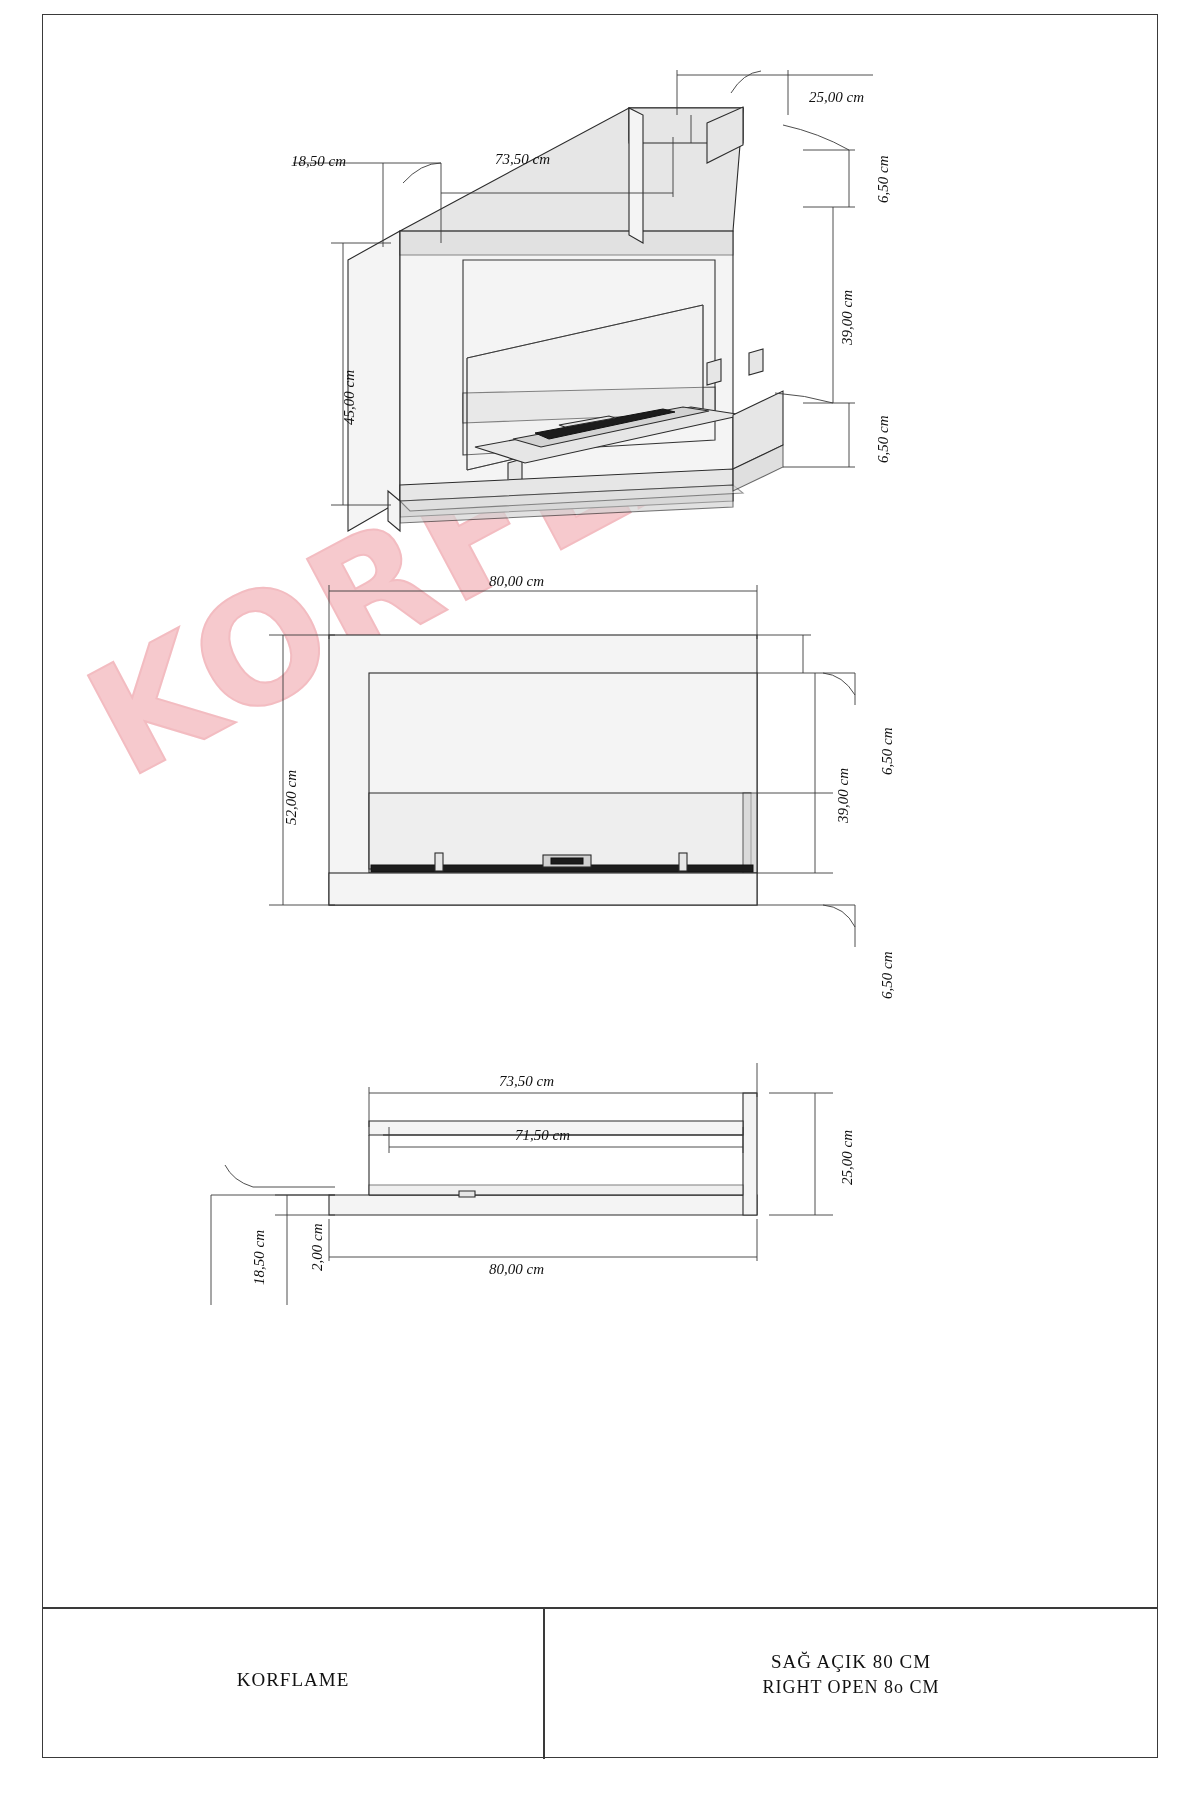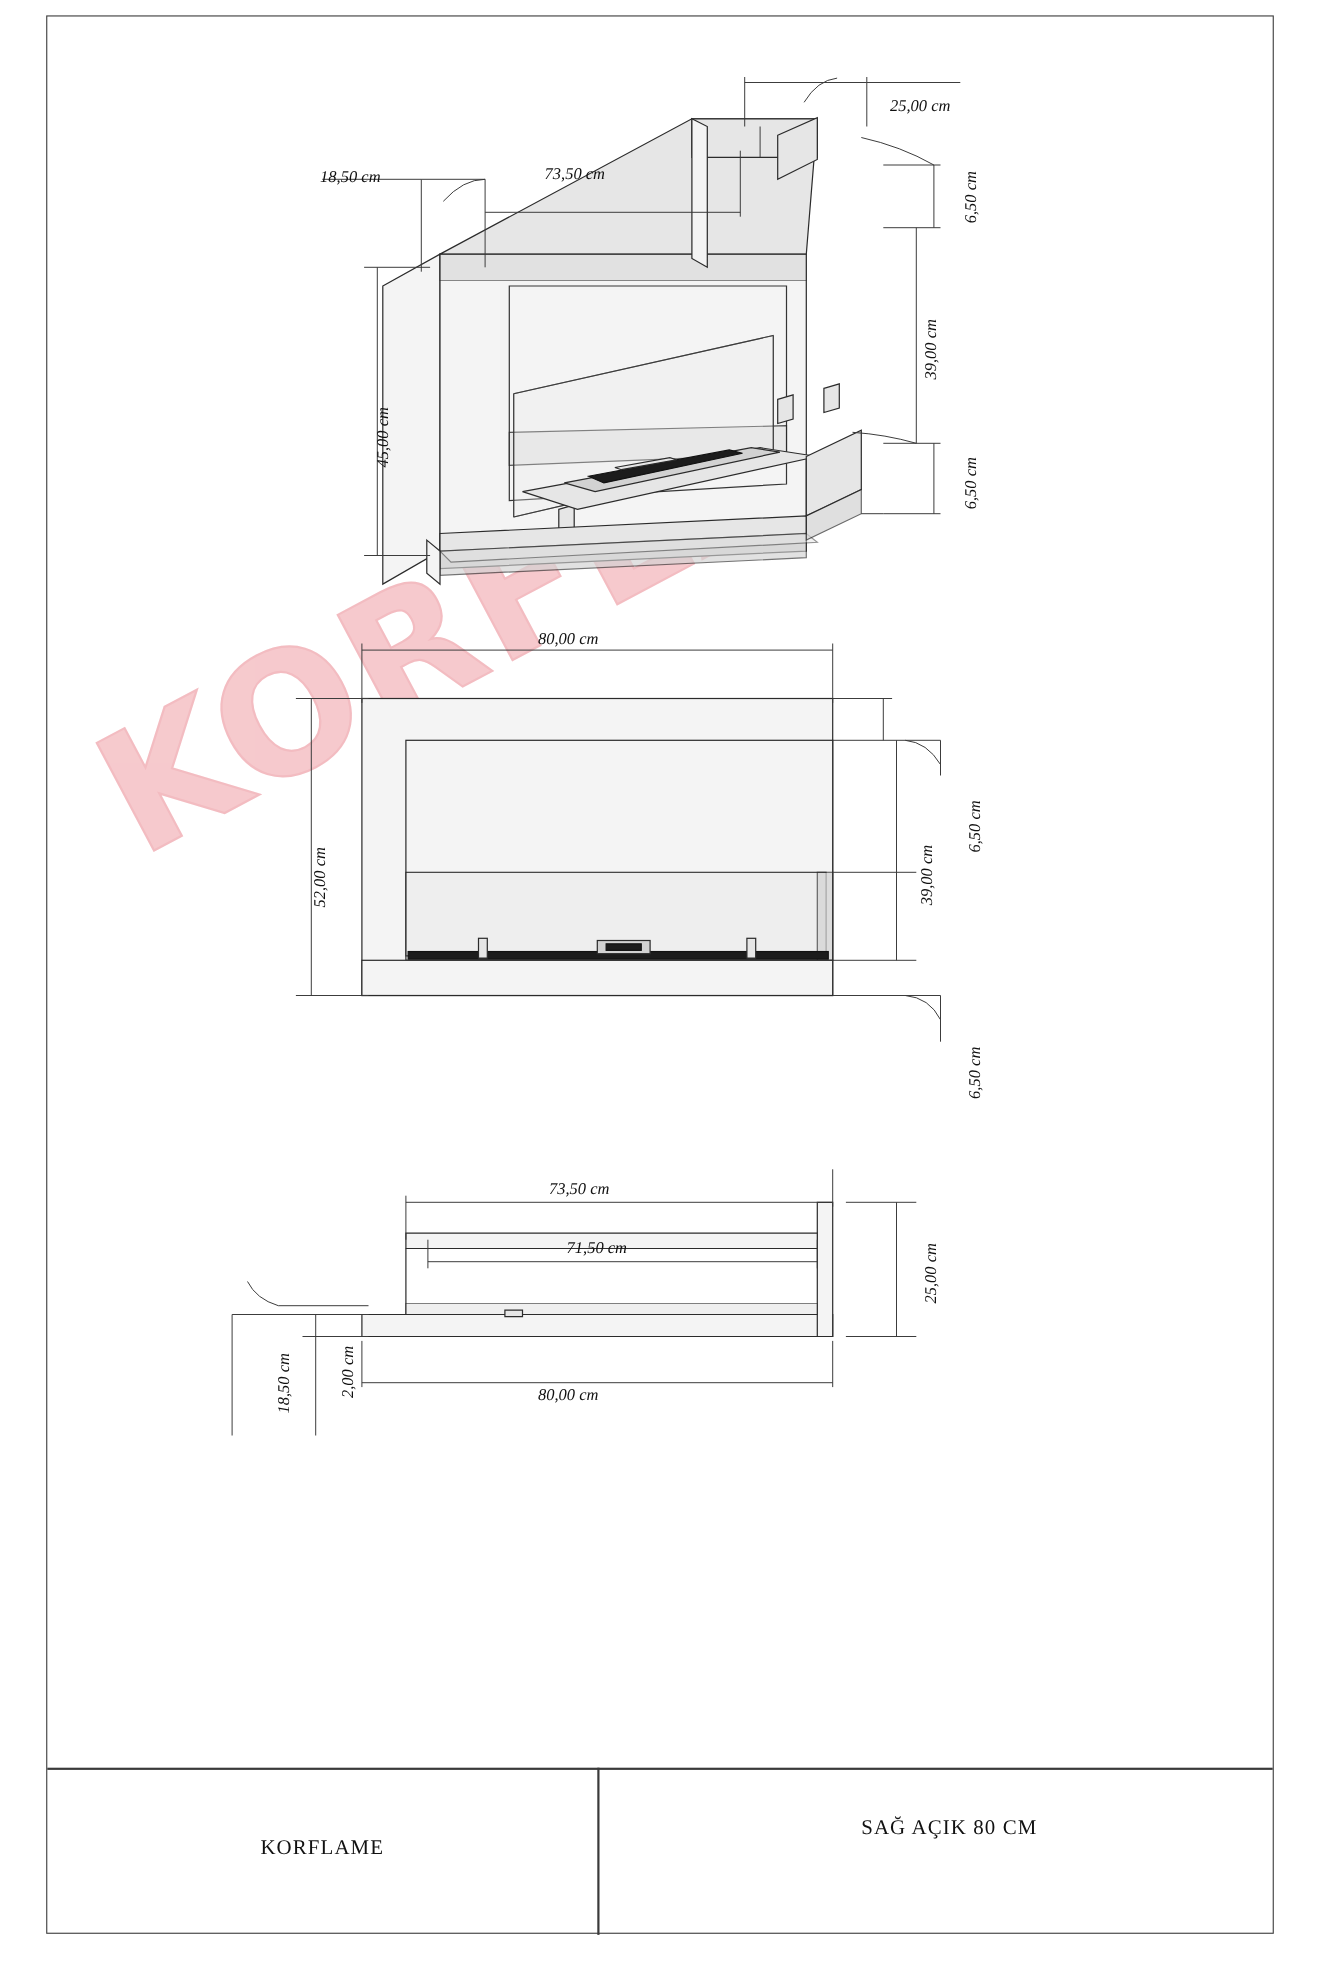--- a/index.html
+++ b/index.html
@@ -231,16 +231,17 @@
       <div class="lbl" style="left:456px;top:92px;margin-left:16px;">71,50 cm</div>
       <div class="lbl" style="left:446px;top:226px;">80,00 cm</div>
       <div class="lbl rot" style="left:796px;top:150px;">25,00 cm</div>
       <div class="lbl rot" style="left:208px;top:250px;">18,50 cm</div>
       <div class="lbl rot" style="left:266px;top:236px;">2,00 cm</div>
     </div>
 
     <div class="footer-sep" style="top:1592px;"></div>
     <div class="footer-div" style="left:500px;top:1592px;height:152px;"></div>
     <div class="footer-txt" style="left:0;top:1654px;width:500px;">KORFLAME</div>
-    <div class="footer-txt" style="left:500px;top:1636px;width:616px;margin-left:12px;">SAĞ AÇIK 80 CM</div>
+    <div class="footer-txt" style="left:500px;top:1636px;width:616px;">SAĞ AÇIK 80 CM</div>
+    <div class="footer-txt small" style="left:500px;top:1662px;width:616px;">RIGHT OPEN 8o CM</div>
 
   </div>
 </div>
 
 </body></html>

